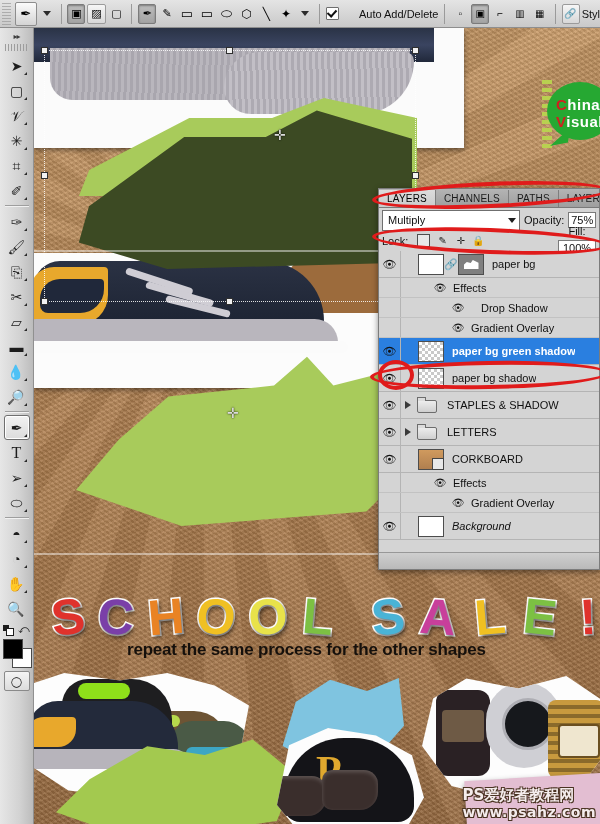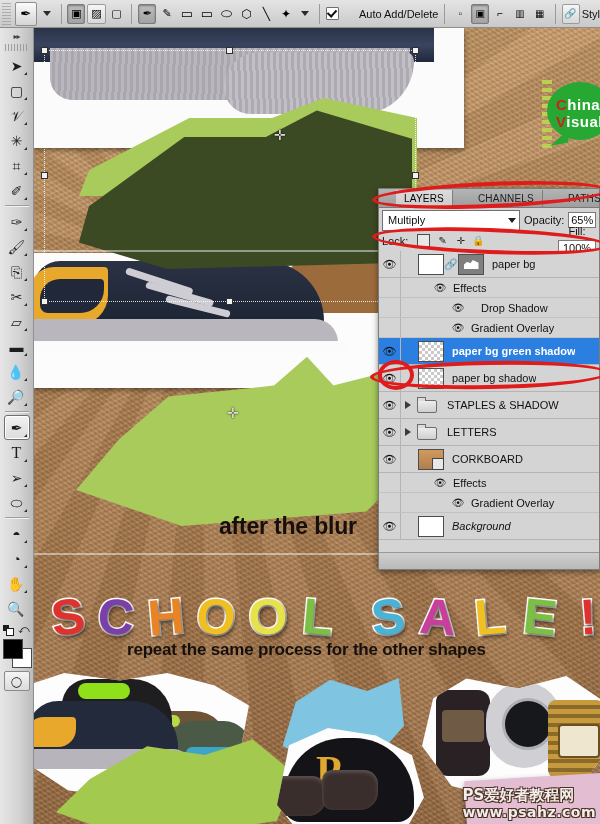--- a/index.html
+++ b/index.html
@@ -228,21 +228,21 @@
   
   .layers-panel{
     position:absolute;left:378px;top:188px;width:222px;height:382px;
     background:#d4d4d4;border:1px solid #7c7c7c;box-sizing:border-box;
     box-shadow:0 2px 6px rgba(0,0,0,.45);
     font-size:11px;color:#101010;
   }
   .lp-tabbar{height:18px;background:linear-gradient(#b4b4b4,#9e9e9e);display:flex;align-items:flex-end;
     border-bottom:1px solid #7a7a7a;}
   .lp-tab{height:17px;line-height:17px;padding:0 8px;font-size:10px;color:#1b1b1b;
-    border-right:1px solid #7e7e7e;white-space:nowrap;letter-spacing:.2px;margin-left:17px;}
+    border-right:1px solid #7e7e7e;white-space:nowrap;letter-spacing:.2px;}
   .lp-tab.active{background:linear-gradient(#dcdcdc,#cbcbcb);color:#000;}
   .lp-row1{height:22px;display:flex;align-items:center;gap:4px;padding:2px 3px 0;box-sizing:border-box;}
   .blend-select{
     flex:0 0 138px;height:21px;background:#fff;border:1px solid #6f6f6f;box-sizing:border-box;
     display:flex;align-items:center;justify-content:space-between;padding:0 3px 0 5px;font-size:11px;
   }
   .sel-caret{width:0;height:0;border-left:4px solid transparent;border-right:4px solid transparent;
     border-top:5px solid #1f1f1f;}
   .op-label{font-size:11px;white-space:nowrap;}
   .op-field{width:38px;height:16px;background:#fff;border:1px solid #7a7a7a;box-sizing:border-box;
@@ -524,21 +524,20 @@
       <i class="anchor" style="left:-4px;bottom:-4px;"></i>
       <i class="anchor" style="left:50%;bottom:-4px;margin-left:-4px;"></i>
       <i class="anchor" style="right:-4px;bottom:-4px;"></i>
     </div>
     <div class="ctr-mark" style="left:240px;top:100px;">✛</div>
     <div class="ctr-mark" style="left:193px;top:378px;">✛</div>
 
     <div class="divider-line" style="top:222px;"></div>
     <div class="divider-line" style="top:525px;"></div>
 
-    <div class="ann ann-after">after the blur</div>
 
     <div class="sale-row">
       <div class="ltr" style="left:6px;  color:#e0322c; transform:rotate(-7deg);"><span>S</span></div>
       <div class="ltr" style="left:54px; color:#7a3fa8; transform:rotate(4deg);"><span>C</span></div>
       <div class="ltr" style="left:104px;color:#e98324; transform:rotate(-5deg);"><span>H</span></div>
       <div class="ltr" style="left:154px;color:#f0c022; transform:rotate(6deg);"><span>O</span></div>
       <div class="ltr" style="left:206px;color:#e8e24a; transform:rotate(-4deg);"><span>O</span></div>
       <div class="ltr" style="left:256px;color:#7cc043; transform:rotate(5deg);"><span>L</span></div>
       <div class="ltr" style="left:326px;color:#49b3d6; transform:rotate(-6deg);"><span>S</span></div>
       <div class="ltr" style="left:376px;color:#c83f9b; transform:rotate(4deg);"><span>A</span></div>
@@ -611,21 +610,21 @@
       <div class="lp-tab">PATHS</div>
       <div class="lp-tab">LAYER CO</div>
     </div>
 
     <div class="lp-row1">
       <div class="blend-select">
         <span>Multiply</span>
         <i class="sel-caret"></i>
       </div>
       <span class="op-label">Opacity:</span>
-      <div class="op-field">65%</div>
+      <div class="op-field">75%</div>
     </div>
 
     <div class="lp-row2">
       <span class="op-label">Lock:</span>
       <div class="lock-icons">
         <span class="lk box"></span>
         <span class="lk">✎</span>
         <span class="lk">✛</span>
         <span class="lk">🔒</span>
       </div>

